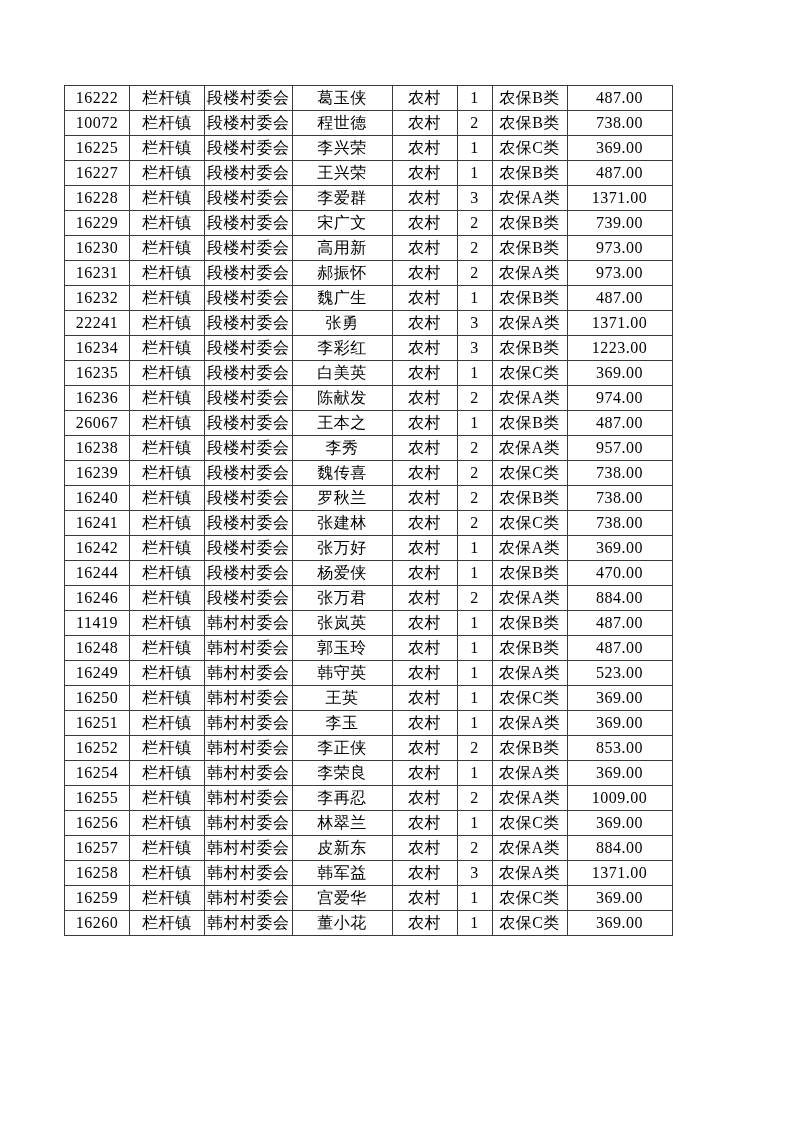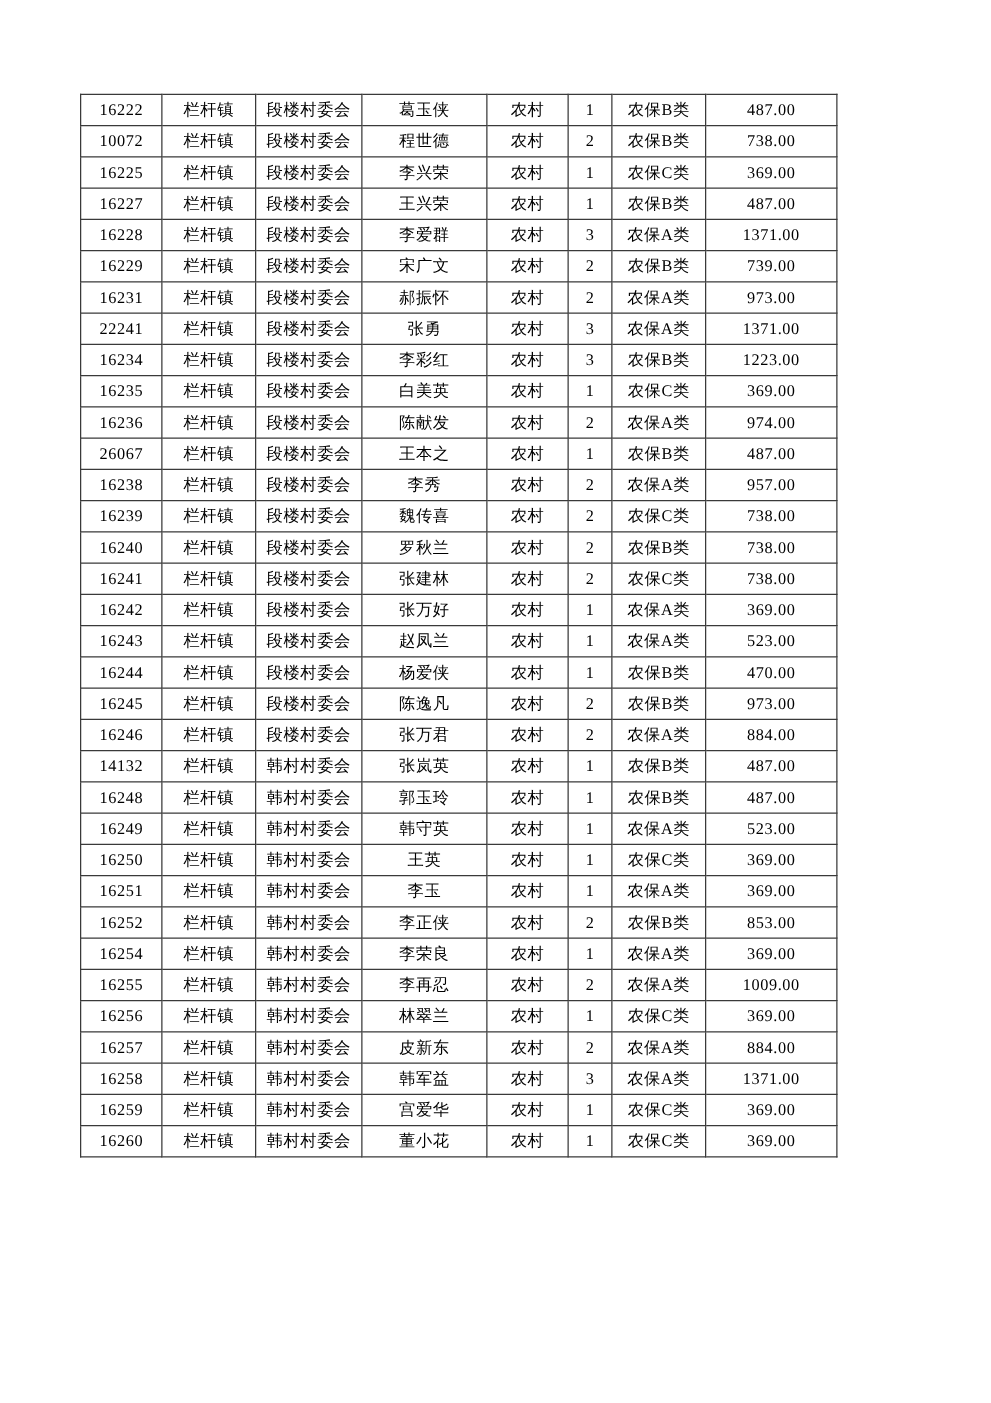--- a/index.html
+++ b/index.html
@@ -16,24 +16,24 @@
     overflow: hidden;
   }
   .page {
     position: absolute;
     inset: 0;
     background: #ffffff;
   }
   table.data-table {
     position: absolute;
     left: 64px;
-    top: 75px;
+    top: 85px;
     border-collapse: collapse;
     table-layout: fixed;
-    font-size: 13px;
+    font-size: 16px;
     padding-left: 34px;
   }
   table.data-table td {
     border: 1px solid #3a3a3a;
     height: 24px;
     text-align: center;
     vertical-align: middle;
     padding: 0 2px;
     overflow: hidden;
     white-space: nowrap;
@@ -118,30 +118,50 @@
           <td>16229</td>
           <td>栏杆镇</td>
           <td>段楼村委会</td>
           <td>宋广文</td>
           <td>农村</td>
           <td>2</td>
           <td>农保B类</td>
           <td>739.00</td>
         </tr>
         <tr>
+          <td>16230</td>
+          <td>栏杆镇</td>
+          <td>段楼村委会</td>
+          <td>高用新</td>
+          <td>农村</td>
+          <td>2</td>
+          <td>农保B类</td>
+          <td>973.00</td>
+        </tr>
+        <tr>
           <td>16231</td>
           <td>栏杆镇</td>
           <td>段楼村委会</td>
           <td>郝振怀</td>
           <td>农村</td>
           <td>2</td>
           <td>农保A类</td>
           <td>973.00</td>
         </tr>
         <tr>
+          <td>16232</td>
+          <td>栏杆镇</td>
+          <td>段楼村委会</td>
+          <td>魏广生</td>
+          <td>农村</td>
+          <td>1</td>
+          <td>农保B类</td>
+          <td>487.00</td>
+        </tr>
+        <tr>
           <td>22241</td>
           <td>栏杆镇</td>
           <td>段楼村委会</td>
           <td>张勇</td>
           <td>农村</td>
           <td>3</td>
           <td>农保A类</td>
           <td>1371.00</td>
         </tr>
         <tr>
@@ -228,61 +248,41 @@
           <td>16242</td>
           <td>栏杆镇</td>
           <td>段楼村委会</td>
           <td>张万好</td>
           <td>农村</td>
           <td>1</td>
           <td>农保A类</td>
           <td>369.00</td>
         </tr>
         <tr>
-          <td>16243</td>
-          <td>栏杆镇</td>
-          <td>段楼村委会</td>
-          <td>赵凤兰</td>
-          <td>农村</td>
-          <td>1</td>
-          <td>农保A类</td>
-          <td>523.00</td>
-        </tr>
-        <tr>
           <td>16244</td>
           <td>栏杆镇</td>
           <td>段楼村委会</td>
           <td>杨爱侠</td>
           <td>农村</td>
           <td>1</td>
           <td>农保B类</td>
           <td>470.00</td>
         </tr>
         <tr>
-          <td>16245</td>
-          <td>栏杆镇</td>
-          <td>段楼村委会</td>
-          <td>陈逸凡</td>
-          <td>农村</td>
-          <td>2</td>
-          <td>农保B类</td>
-          <td>973.00</td>
-        </tr>
-        <tr>
           <td>16246</td>
           <td>栏杆镇</td>
           <td>段楼村委会</td>
           <td>张万君</td>
           <td>农村</td>
           <td>2</td>
           <td>农保A类</td>
           <td>884.00</td>
         </tr>
         <tr>
-          <td>14132</td>
+          <td>11419</td>
           <td>栏杆镇</td>
           <td>韩村村委会</td>
           <td>张岚英</td>
           <td>农村</td>
           <td>1</td>
           <td>农保B类</td>
           <td>487.00</td>
         </tr>
         <tr>
           <td>16248</td>

